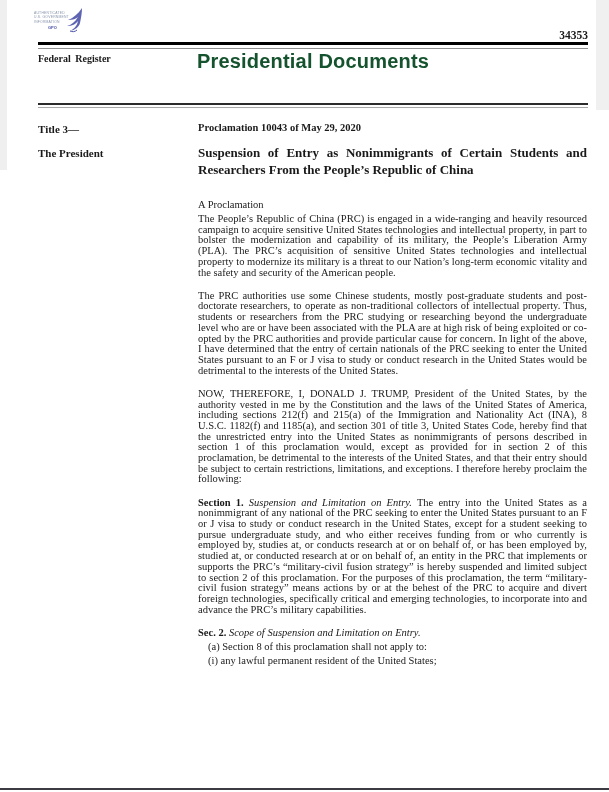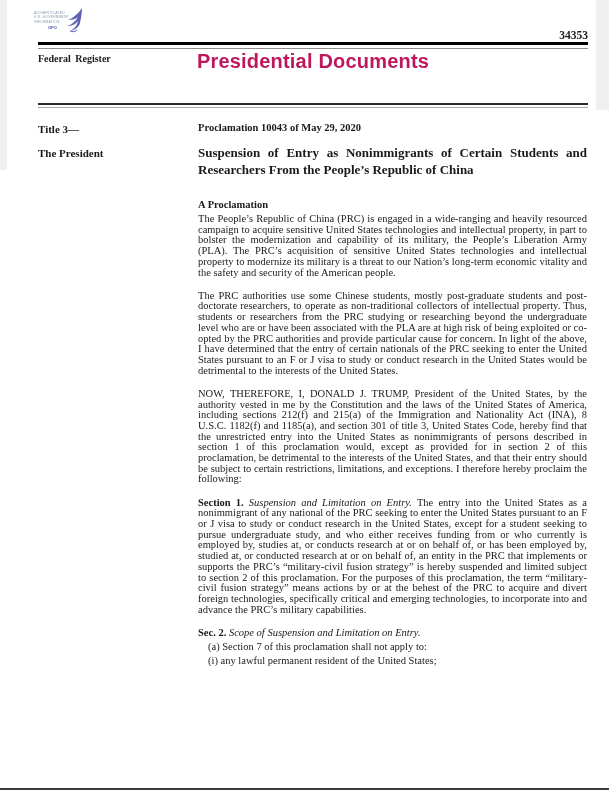--- a/index.html
+++ b/index.html
@@ -38,34 +38,34 @@
   .rule-mid .r2 { height: 1px; background: #a8a8a8; margin-top: 2px; }
   .rule-bottom { position: absolute; left: 0; right: 0; bottom: 2px; height: 2.4px; background: #3b3b41; }
 
   
   .masthead { position: absolute; left: 38px; right: 21px; top: 53px; }
   .mh-pub  { font-size: 10px; font-weight: bold; word-spacing: 2px; }
   .mh-vol  { font-size: 10px; margin-top: 8px; word-spacing: 2px; }
   .mh-date { font-size: 10px; margin-top: 8px; word-spacing: 2px; }
   .mh-section { position: absolute; left: 0; right: 0; top: -3px; text-align: center;
                 font-family: "Liberation Sans", sans-serif; font-size: 20px; font-weight: bold;
-                letter-spacing: 0.2px; color: #be185d; }
+                letter-spacing: 0.2px; color: #14532d; }
 
   
   .main { position: absolute; left: 38px; right: 22px; top: 122px; }
   .sidebar { position: absolute; left: 0; top: 1px; width: 150px; }
   .sb-title { font-size: 11px; font-weight: bold; }
   .sb-sub   { font-size: 11px; font-weight: bold; margin-top: 12px; }
 
   .doc { margin-left: 160px; }
   .proc-heading { font-size: 10.5px; font-weight: bold; line-height: 11px; margin: 0 0 11px 0; }
   .doc-title { font-size: 13px; font-weight: bold; line-height: 17px; margin: 0 0 21px 0;
                text-align: justify; }
   .byline { font-size: 10.5px; font-weight: bold; line-height: 11px; margin: 0 0 9px 0; }
-  .subhead { font-size: 10.5px; font-weight: bold; line-height: 11px; margin: 0 0 4px 0; }
+  .subhead { font-size: 10.5px; font-weight: normal; line-height: 11px; margin: 0 0 4px 0; }
   .par { font-size: 10.5px; line-height: 10.7px; margin: 0 0 12.5px 0;
          text-align: justify; text-justify: inter-word; }
   .par .b { font-weight: bold; }
   .par .i { font-style: italic; }
   .sec-head { margin-bottom: 3px; }
   .sec-item { font-size: 10.5px; line-height: 10.7px; margin: 0 0 3.5px 0; padding-left: 10px; }
 </style>
 </head>
 <body>
 
@@ -115,19 +115,19 @@
       <p class="subhead">A Proclamation</p>
 
       <p class="par">The People’s Republic of China (PRC) is engaged in a wide-ranging and heavily resourced campaign to acquire sensitive United States technologies and intellectual property, in part to bolster the modernization and capability of its military, the People’s Liberation Army (PLA). The PRC’s acquisition of sensitive United States technologies and intellectual property to modernize its military is a threat to our Nation’s long-term economic vitality and the safety and security of the American people.</p>
       <p class="par">The PRC authorities use some Chinese students, mostly post-graduate students and post-doctorate researchers, to operate as non-traditional collectors of intellectual property. Thus, students or researchers from the PRC studying or researching beyond the undergraduate level who are or have been associated with the PLA are at high risk of being exploited or co-opted by the PRC authorities and provide particular cause for concern. In light of the above, I have determined that the entry of certain nationals of the PRC seeking to enter the United States pursuant to an F or J visa to study or conduct research in the United States would be detrimental to the interests of the United States.</p>
       <p class="par">NOW, THEREFORE, I, DONALD J. TRUMP, President of the United States, by the authority vested in me by the Constitution and the laws of the United States of America, including sections 212(f) and 215(a) of the Immigration and Nationality Act (INA), 8 U.S.C. 1182(f) and 1185(a), and section 301 of title 3, United States Code, hereby find that the unrestricted entry into the United States as nonimmigrants of persons described in section 1 of this proclamation would, except as provided for in section 2 of this proclamation, be detrimental to the interests of the United States, and that their entry should be subject to certain restrictions, limitations, and exceptions. I therefore hereby proclaim the following:</p>
 
       <p class="par"><span class="b">Section 1.</span> <span class="i">Suspension and Limitation on Entry.</span> <span>The entry into the United States as a nonimmigrant of any national of the PRC seeking to enter the United States pursuant to an F or J visa to study or conduct research in the United States, except for a student seeking to pursue undergraduate study, and who either receives funding from or who currently is employed by, studies at, or conducts research at or on behalf of, or has been employed by, studied at, or conducted research at or on behalf of, an entity in the PRC that implements or supports the PRC’s “military-civil fusion strategy” is hereby suspended and limited subject to section 2 of this proclamation. For the purposes of this proclamation, the term “military-civil fusion strategy” means actions by or at the behest of the PRC to acquire and divert foreign technologies, specifically critical and emerging technologies, to incorporate into and advance the PRC’s military capabilities.</span></p>
 
       <p class="par sec-head"><span class="b">Sec. 2.</span> <span class="i">Scope of Suspension and Limitation on Entry.</span></p>
 
-      <p class="sec-item">(a) Section 7 of this proclamation shall not apply to:</p>
+      <p class="sec-item">(a) Section 8 of this proclamation shall not apply to:</p>
       <p class="sec-item">(i) any lawful permanent resident of the United States;</p>
     </div>
   </div>
 
   <div class="rule-bottom"></div>
 </div>
 
 </body></html>

